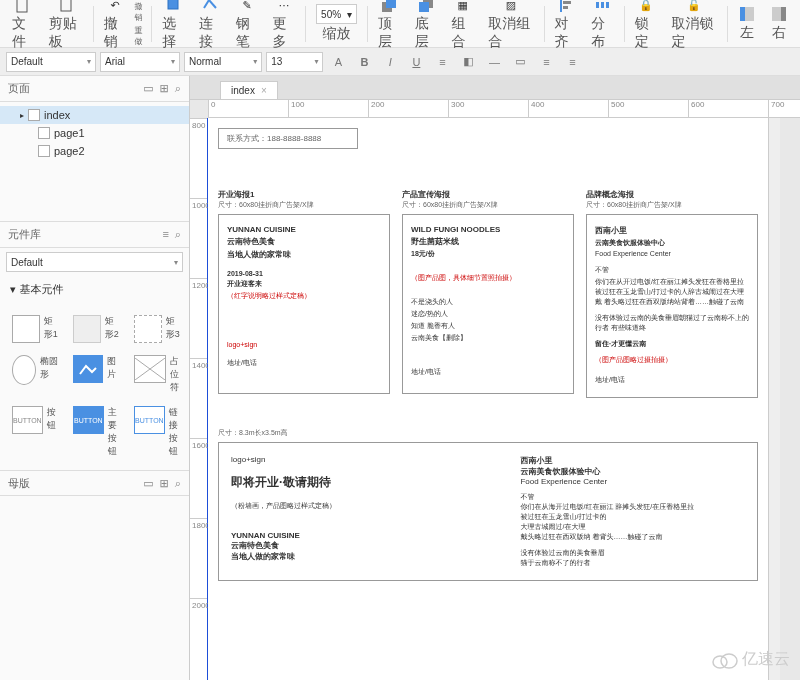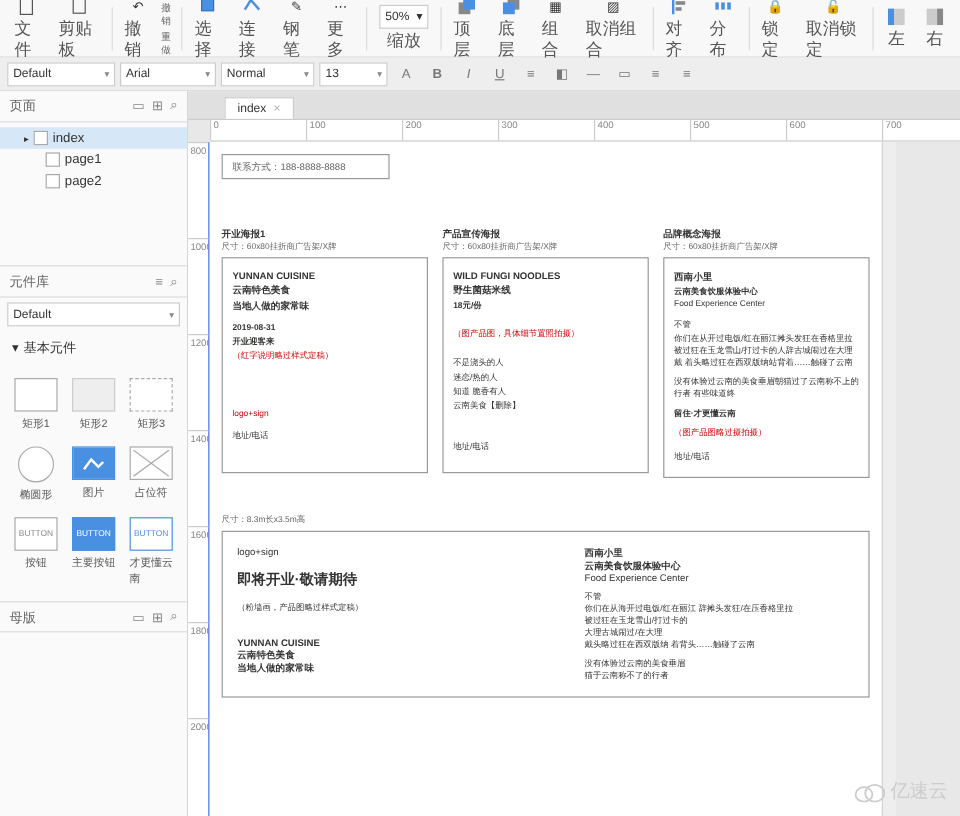--- a/index.html
+++ b/index.html
@@ -18,21 +18,21 @@
 .left-pane { width: 190px; background: #fafafa; border-right: 1px solid #ccc; display: flex; flex-direction: column; }
 .panel-hdr { height: 26px; border-bottom: 1px solid #ddd; display: flex; align-items: center; justify-content: space-between; padding: 0 8px; font-size: 11px; color: #666; }
 .panel-hdr .icons { display: flex; gap: 6px; color: #888; }
 .tree { flex: 0 0 auto; padding: 4px 0; border-bottom: 1px solid #ddd; }
 .tree-item { padding: 3px 8px 3px 20px; font-size: 11px; display: flex; align-items: center; gap: 4px; cursor: default; }
 .tree-item.sel-i { background: #d6e8f7; }
 .tree-item.child { padding-left: 38px; }
 .tree-icon { width: 12px; height: 12px; border: 1px solid #aaa; background: #fff; }
 .lib-panel { flex: 1; display: flex; flex-direction: column; overflow: hidden; }
 .lib-grid { display: grid; grid-template-columns: repeat(3, 1fr); gap: 4px; padding: 8px; overflow-y: auto; }
-.lib-cell { display: flex; flex-direction: column; align-items: center; gap: 4px; padding: 4px; }
+.lib-cell { display: flex; flex-direction: row; align-items: flex-start; gap: 4px; padding: 4px; }
 .lib-shape { width: 36px; height: 28px; border: 1px solid #aaa; background: #fff; display: flex; align-items: center; justify-content: center; }
 .lib-shape.dash { border-style: dashed; }
 .lib-shape.gray { background: #eee; border-color: #ccc; }
 .lib-shape.circle { border-radius: 50%; width: 30px; height: 30px; }
 .lib-shape.img { background: linear-gradient(135deg, #4a90e2 0%, #4a90e2 100%); border-color: #4a90e2; position: relative; }
 .lib-shape.btn-p { background: #4a90e2; color: #fff; border-color: #4a90e2; font-size: 7px; }
 .lib-shape.btn-s { color: #4a90e2; border-color: #4a90e2; font-size: 7px; }
 .lib-lbl { font-size: 9px; color: #555; }
 .collapse-hdr { padding: 6px 10px; font-size: 11px; display: flex; align-items: center; gap: 4px; }
 .canvas-pane { flex: 1; display: flex; flex-direction: column; background: #e8e8e8; position: relative; }
@@ -316,21 +316,21 @@
         <div class="lib-cell">
             <div class="lib-shape" style="font-size:7px;color:#888">BUTTON</div>
             <div class="lib-lbl">按钮</div>
           </div>
         <div class="lib-cell">
             <div class="lib-shape btn-p">BUTTON</div>
             <div class="lib-lbl">主要按钮</div>
           </div>
         <div class="lib-cell">
             <div class="lib-shape btn-s">BUTTON</div>
-            <div class="lib-lbl">才更懂云南</div>
+            <div class="lib-lbl">链接按钮</div>
           </div>
       </div>
       <div class="panel-hdr" style="border-top:1px solid #ddd">
         <span>母版</span>
         <span class="icons">
             <span>▭</span>
             <span>⊞</span>
             <span>⌕</span>
           </span>
       </div>

